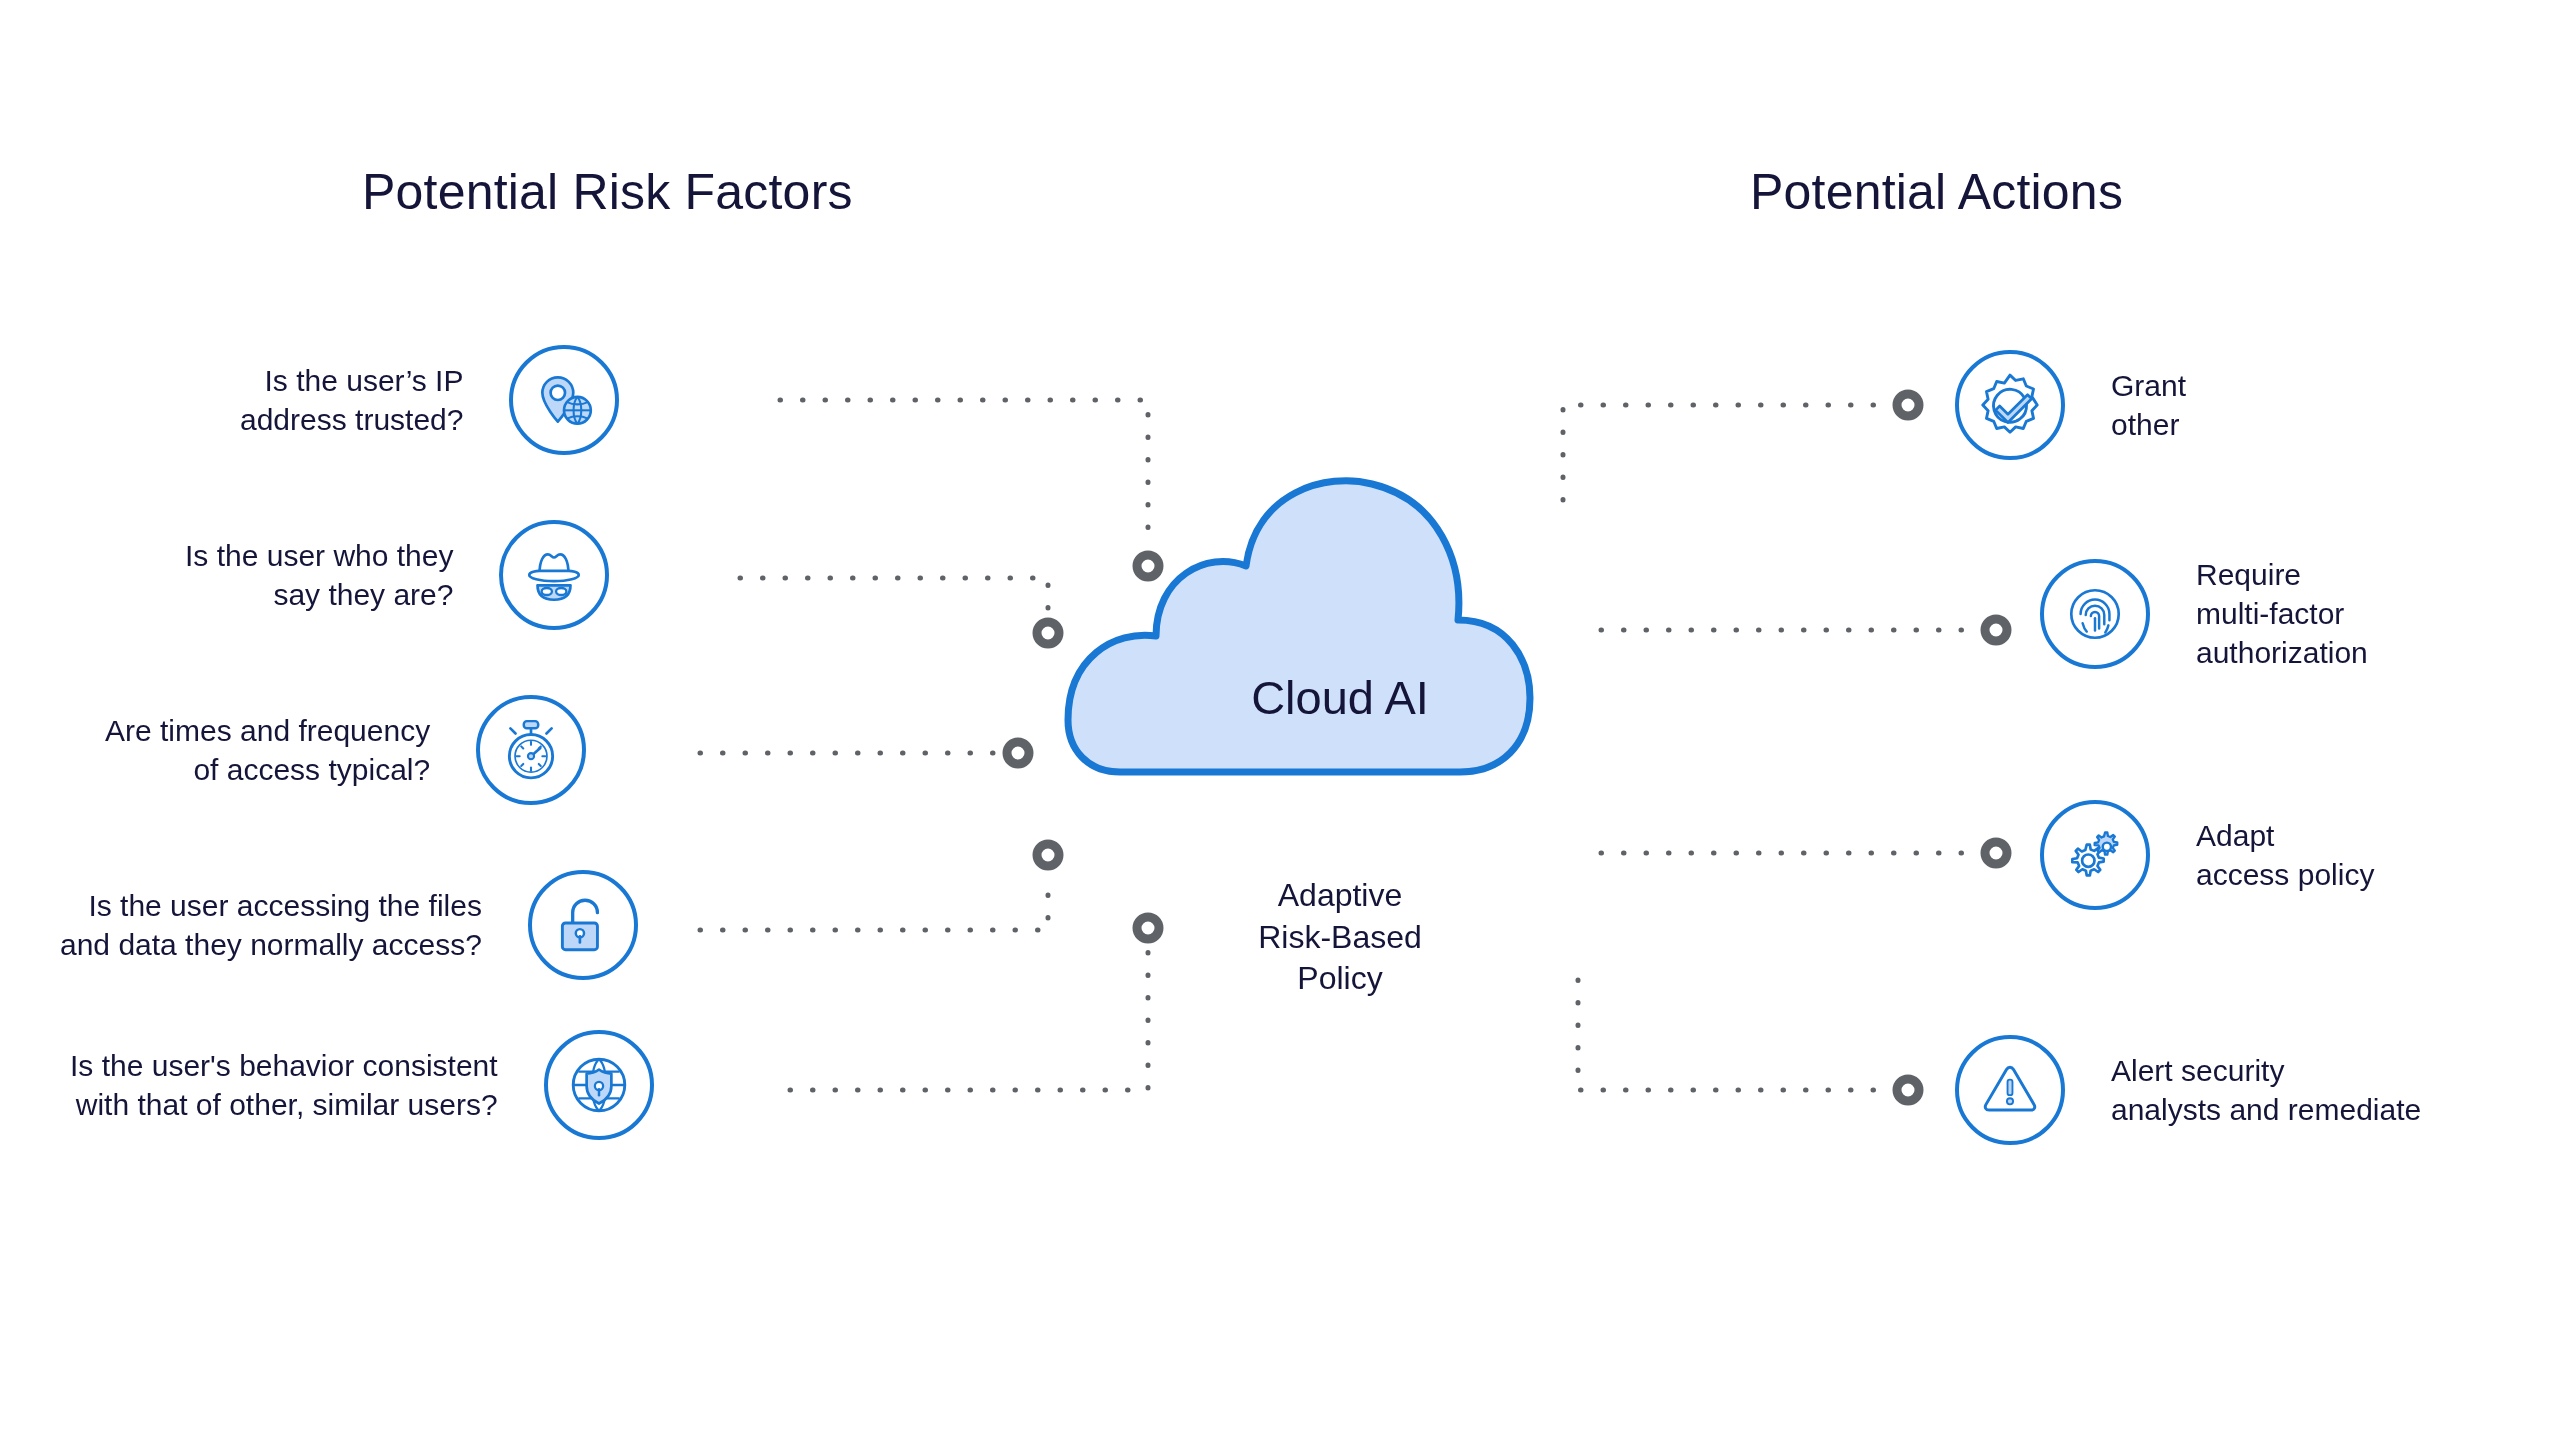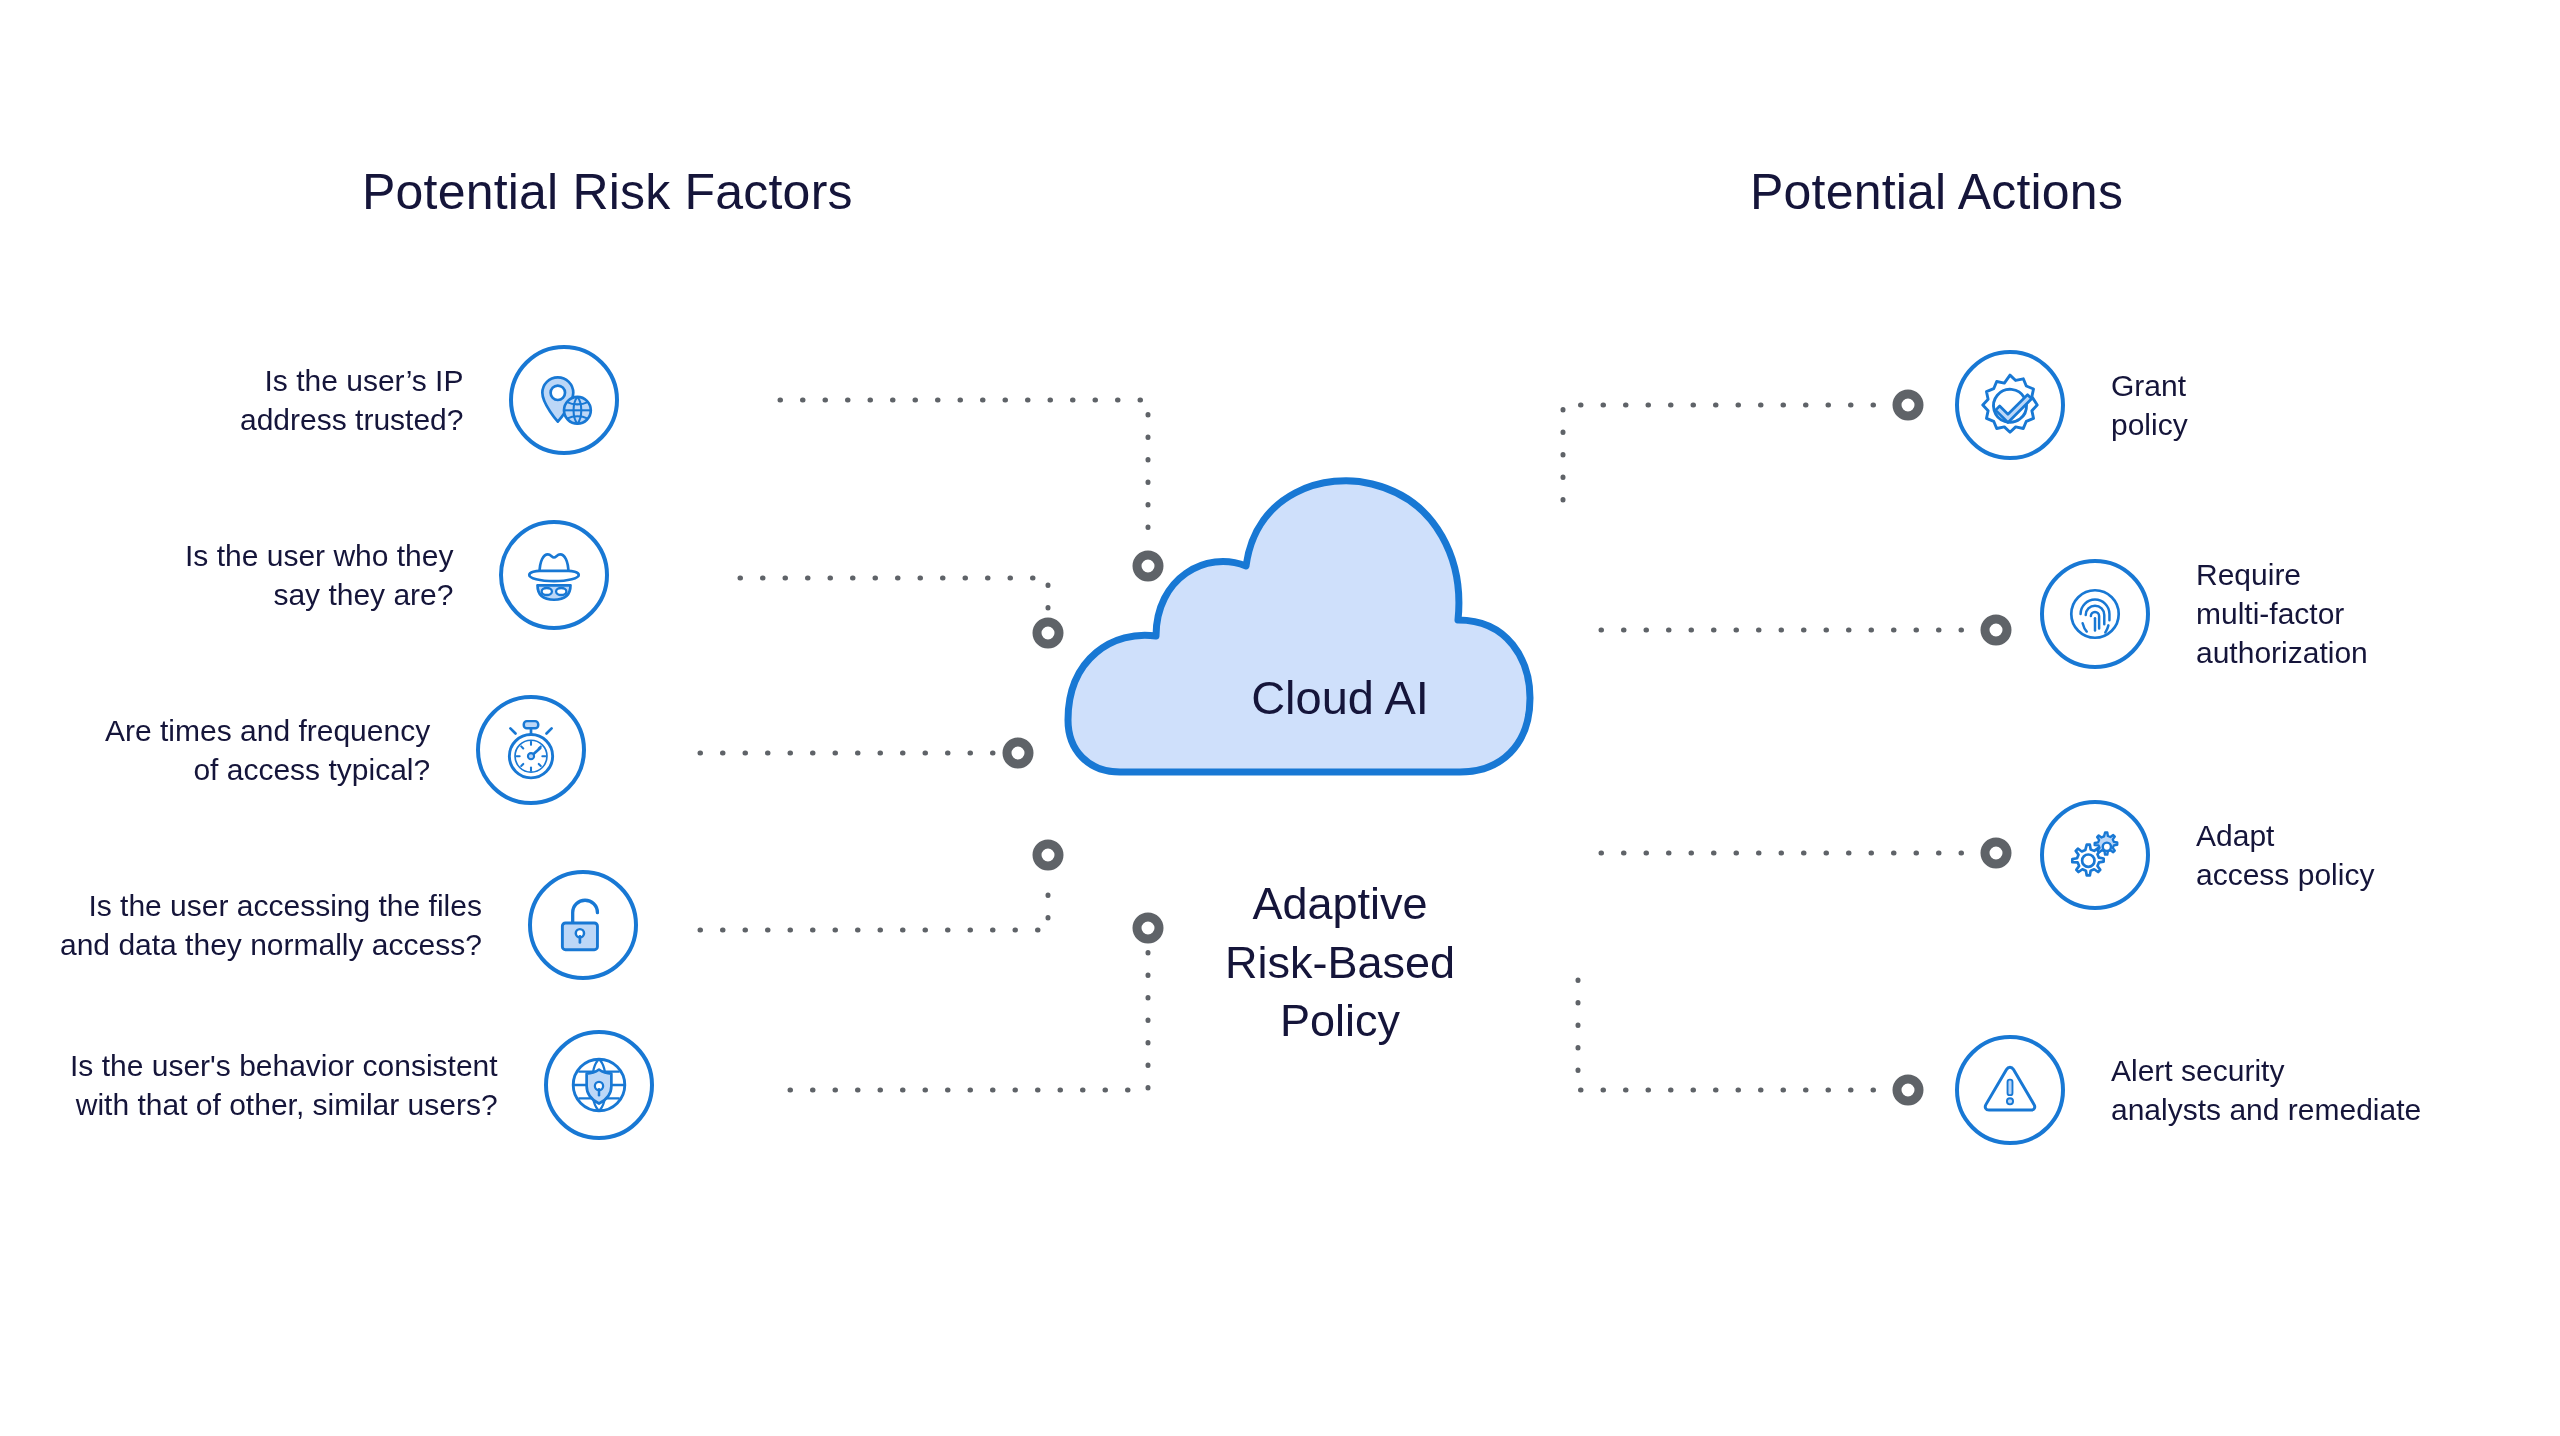--- a/index.html
+++ b/index.html
@@ -73,21 +73,21 @@
     width:560px;
     text-align:center;
     font-size:47px;
     color:#15153a;
   }
   #policy-label{
     position:absolute;
     left:1160px;top:875px;
     width:360px;
     text-align:center;
-    font-size:45px;
+    font-size:32px;
     line-height:1.30;
     color:#15153a;
     white-space:pre-line;
   }
 </style>
 </head>
 <body>
 
 <div id="stage">
 
@@ -241,21 +241,21 @@
 
   <div class="row right" style="left:1955px;top:350px;">
     <div class="badge">
       <svg viewBox="0 0 64 64">
         <path d="M32 3l5.5 5.2 7.4-1.6 2.9 7 7 2.9-1.6 7.4L58.4 32l-5.2 5.5 1.6 7.4-7 2.9-2.9 7-7.4-1.6L32 58.4l-5.5-5.2-7.4 1.6-2.9-7-7-2.9 1.6-7.4L5.6 32l5.2-5.5-1.6-7.4 7-2.9 2.9-7 7.4 1.6z" fill="#ffffff" stroke="#1878d4" stroke-width="2.8" stroke-linejoin="round"></path>
         <path d="M46 25a16 16 0 1 0 2 7" fill="none" stroke="#1878d4" stroke-width="2.8" stroke-linecap="round"></path>
         <path d="M22 33l8 8 19-19 4 4-23 23-12-12z" fill="#bcd7f7" stroke="#1878d4" stroke-width="2.6" stroke-linejoin="round"></path>
       </svg>
     </div>
     <div class="rlabel">Grant
-policy</div>
+other</div>
   </div>
 
   <div class="row right" style="left:2040px;top:555px;justify-content:flex-end;">
     <div class="badge">
       <svg viewBox="0 0 64 64">
         <circle cx="32" cy="32" r="23" fill="none" stroke="#1878d4" stroke-width="2.6"></circle>
         <g fill="none" stroke="#1878d4" stroke-width="2.4" stroke-linecap="round">
           <path d="M18 32a14 14 0 0 1 28 0v6"></path>
           <path d="M23 33a9 9 0 0 1 18 0v9"></path>
           <path d="M28 34a4 4 0 0 1 8 0v12"></path>

